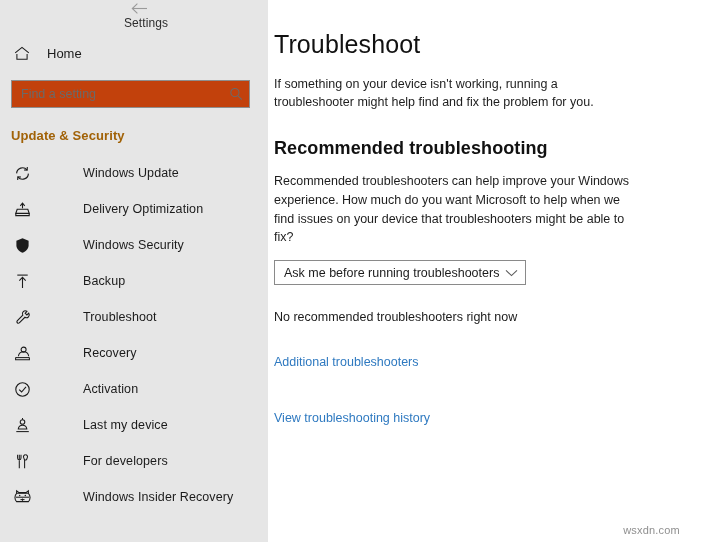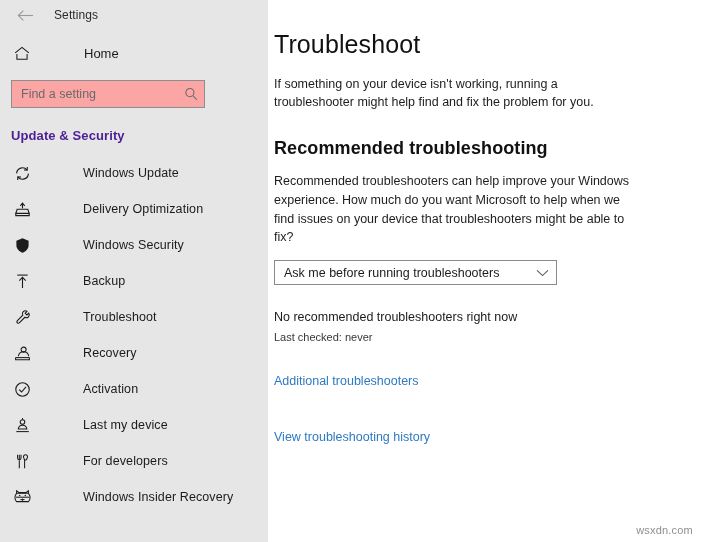--- a/index.html
+++ b/index.html
@@ -22,57 +22,57 @@
     width: 268px;
     height: 542px;
     background: #e6e6e6;
     flex: 0 0 268px;
   }
   .titlebar {
     height: 30px;
     display: flex;
     align-items: center;
     padding-left: 10px;
+    flex-direction: column;
   }
   .back-btn {
     width: 30px; height: 22px;
     display: flex; align-items: center; justify-content: center;
     color: #9a9a9a;
   }
   .back-btn svg { display: block; }
   .app-title {
     font-size: 12px;
     color: #2b2b2b;
     margin-left: 14px;
     letter-spacing: .1px;
   }
 
   .home-row {
     display: flex;
     align-items: center;
     height: 30px;
     margin-top: 8px;
     padding-left: 11px;
-    gap: 37px;
   }
   .home-row .ico {
     width: 22px; height: 22px;
     display: flex; align-items: center; justify-content: center;
     color: #1c1c1c;
   }
   .home-row .lbl {
     font-size: 13px;
     color: #1b1b1b;
     margin-left: 14px;
   }
 
   .search-wrap {
     margin: 12px 0 0 11px;
-    width: 194px; height: 28px;
-    background: #fca5a5;
+    width: 239px; height: 28px;
+    background: #c2410c;
     border: 1px solid #8e8e8e;
     display: flex;
     align-items: center;
     padding: 0 6px 0 9px;
   }
   .search-input {
     flex: 1 1 auto;
     border: none; outline: none;
     background: transparent;
     font-family: "Liberation Sans", sans-serif;
@@ -80,21 +80,21 @@
     color: #1b1b1b;
     height: 100%;
   }
   .search-input::placeholder { color: #6a6a6a; opacity: 1; }
   .search-icon { color: #6a6a6a; display: flex; align-items: center; }
 
   .section-title {
     margin: 20px 8px 0 11px;
     font-size: 13px;
     font-weight: bold;
-    color: #4c1d95;
+    color: #a16207;
     letter-spacing: .1px;
   }
 
   .nav-list { margin-top: 12px; }
   .nav-item {
     height: 36px;
     display: flex;
     align-items: center;
     padding-left: 11px;
     cursor: default;
@@ -144,21 +144,21 @@
   .sub-desc {
     margin-top: 13px;
     font-size: 12.5px;
     color: #1d1d1d;
     line-height: 1.5;
     max-width: 360px;
   }
 
   .dropdown {
     margin-top: 13px;
-    width: 283px; height: 25px;
+    width: 252px; height: 25px;
     border: 1px solid #8a8a8a;
     background: #ffffff;
     display: flex;
     align-items: center;
     padding: 0 7px 0 9px;
     cursor: default;
   }
   .dropdown .val {
     flex: 1 1 auto;
     font-size: 12.5px;
@@ -184,21 +184,21 @@
     color: #2e79c0;
     text-decoration: none;
     cursor: pointer;
   }
   .link1 { margin-top: 41px; }
   .link2 { margin-top: 31px; }
   .link-row { display: block; }
 
   .watermark {
     position: absolute;
-    right: 11px; bottom: 6px;
+    right: 24px; bottom: 6px;
     font-size: 11px;
     color: #8f8f8f;
     font-family: "Liberation Sans", sans-serif;
     letter-spacing: .2px;
   }
 </style>
 </head>
 <body>
 
 <div id="app">
@@ -371,21 +371,20 @@
     <div class="dropdown">
       <span class="val">Ask me before running troubleshooters</span>
       <span class="chev">
         <svg width="13" height="8" viewBox="0 0 13 8" fill="none" stroke="currentColor" stroke-width="1.1">
           <path d="M1 1.4 L6.5 6.6 L12 1.4"></path>
         </svg>
       </span>
     </div>
 
     <div class="status-line">No recommended troubleshooters right now</div>
-    <div class="status-sub">Last checked: never</div>
 
     <span class="link-row"><a class="link link2">Additional troubleshooters</a></span>
     <span class="link-row"><a class="link link1">View troubleshooting history</a></span>
 
     <div class="watermark">wsxdn.com</div>
   </div>
 
 </div>
 
 </body></html>

